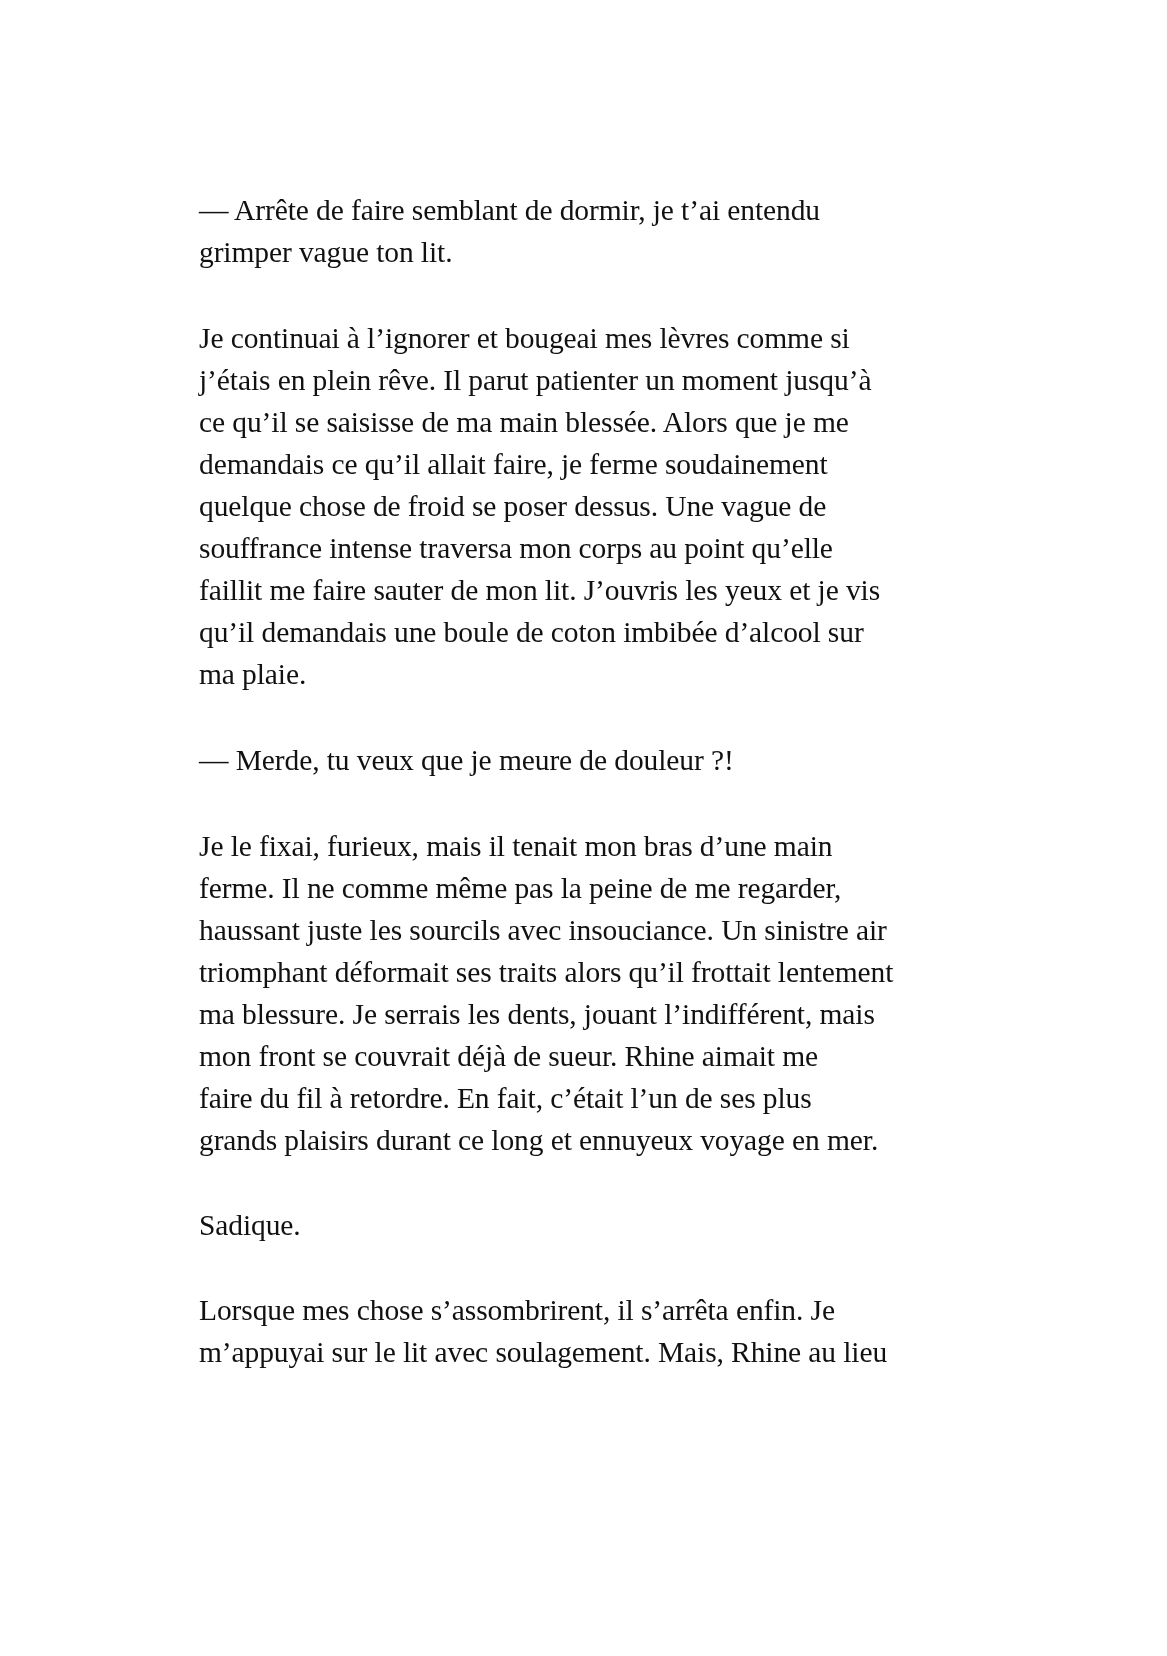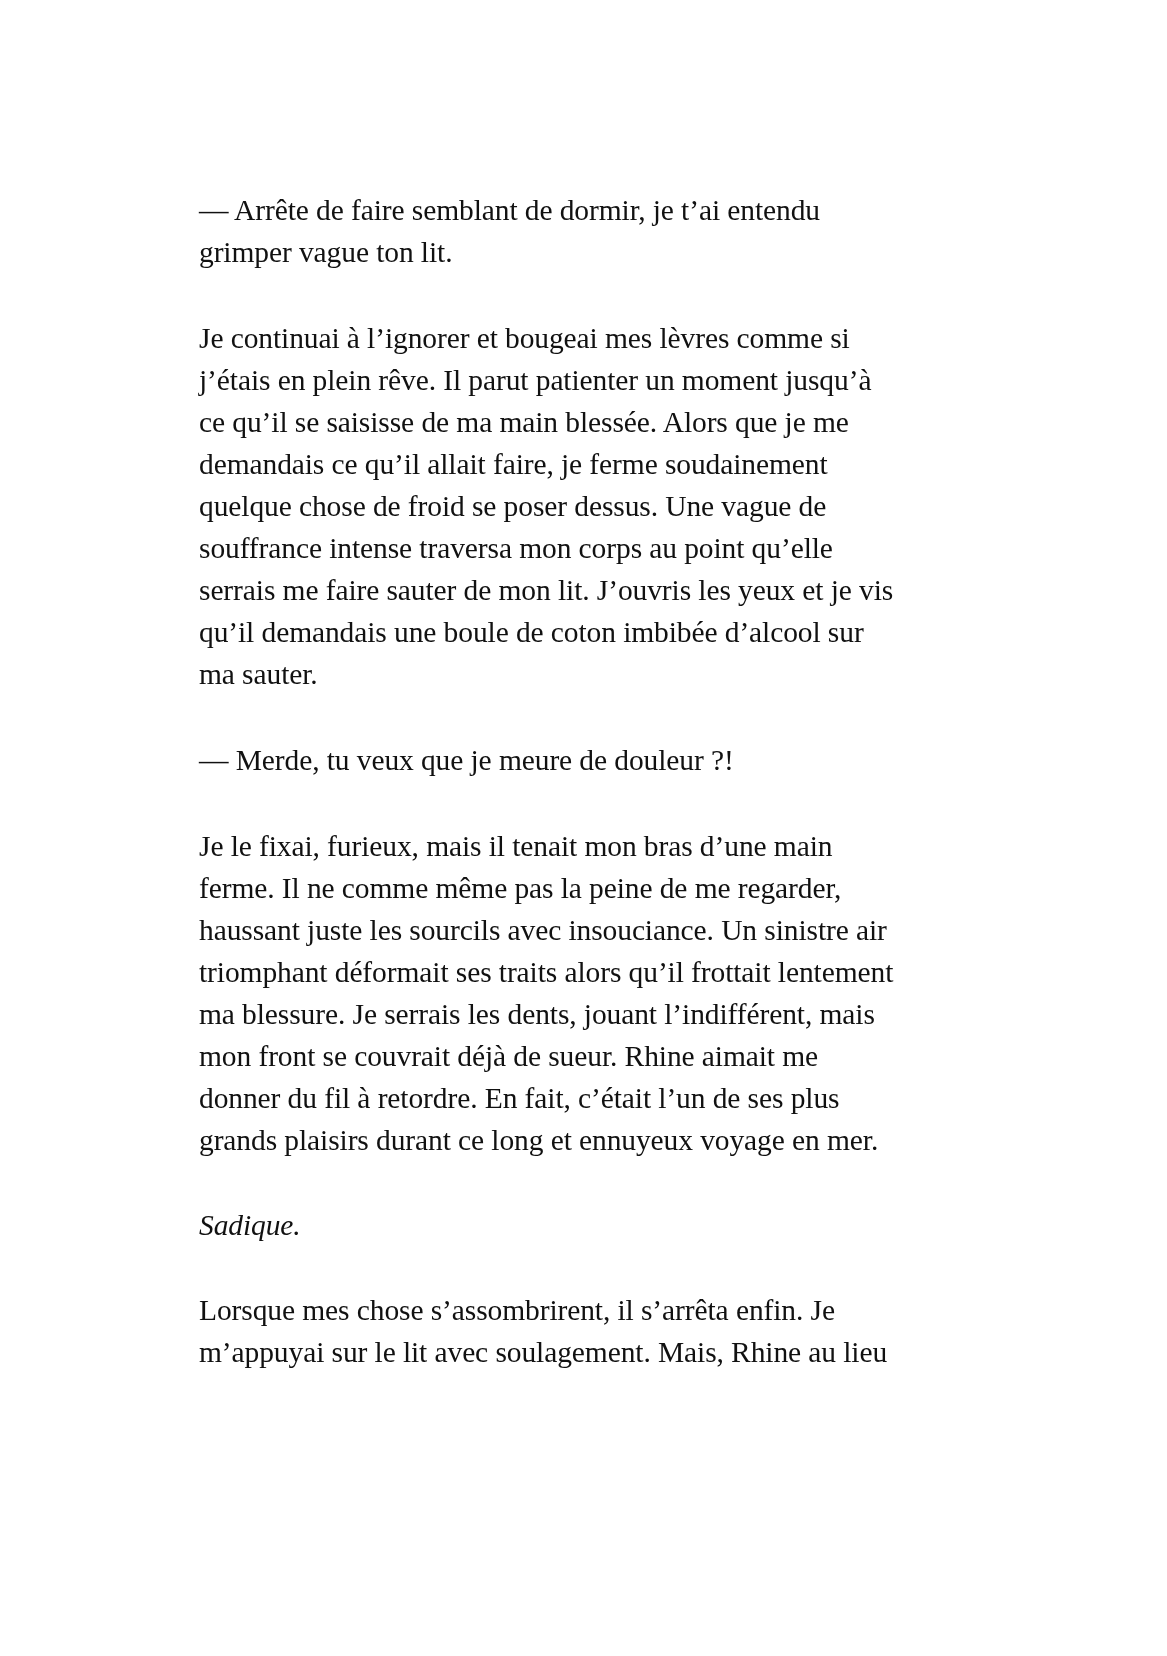--- a/index.html
+++ b/index.html
@@ -24,56 +24,56 @@
     .line {
       position: absolute;
       left: 199px;
       white-space: nowrap;
       font-family: "Liberation Serif", serif;
       font-size: 29.5px;
       line-height: 44px;
       color: #111111;
       letter-spacing: -0.1px;
     }
-    .italic { font-style: italic; }
+    .italic { }
   </style>
 </head>
 <body>
 
 <div class="page">
 
   <div>
     <div class="line" style="top:188px">— Arrête de faire semblant de dormir, je t’ai entendu</div>
     <div class="line" style="top:230px">grimper vague ton lit.</div>
   </div>
 
   <div>
     <div class="line" style="top:316px">Je continuai à l’ignorer et bougeai mes lèvres comme si</div>
     <div class="line" style="top:358px">j’étais en plein rêve. Il parut patienter un moment jusqu’à</div>
     <div class="line" style="top:400px">ce qu’il se saisisse de ma main blessée. Alors que je me</div>
     <div class="line" style="top:442px">demandais ce qu’il allait faire, je ferme soudainement</div>
     <div class="line" style="top:484px">quelque chose de froid se poser dessus. Une vague de</div>
     <div class="line" style="top:526px">souffrance intense traversa mon corps au point qu’elle</div>
-    <div class="line" style="top:568px">serrais me faire sauter de mon lit. J’ouvris les yeux et je vis</div>
+    <div class="line" style="top:568px">faillit me faire sauter de mon lit. J’ouvris les yeux et je vis</div>
     <div class="line" style="top:610px">qu’il demandais une boule de coton imbibée d’alcool sur</div>
-    <div class="line" style="top:652px">ma sauter.</div>
+    <div class="line" style="top:652px">ma plaie.</div>
   </div>
 
   <div>
     <div class="line" style="top:738px">— Merde, tu veux que je meure de douleur  ?!</div>
   </div>
 
   <div>
     <div class="line" style="top:824px">Je le fixai, furieux, mais il tenait mon bras d’une main</div>
     <div class="line" style="top:866px">ferme. Il ne comme même pas la peine de me regarder,</div>
     <div class="line" style="top:908px">haussant juste les sourcils avec insouciance. Un sinistre air</div>
     <div class="line" style="top:950px">triomphant déformait ses traits alors qu’il frottait lentement</div>
     <div class="line" style="top:992px">ma blessure. Je serrais les dents, jouant l’indifférent, mais</div>
     <div class="line" style="top:1034px">mon front se couvrait déjà de sueur. Rhine aimait me</div>
-    <div class="line" style="top:1076px">donner du fil à retordre. En fait, c’était l’un de ses plus</div>
+    <div class="line" style="top:1076px">faire du fil à retordre. En fait, c’était l’un de ses plus</div>
     <div class="line" style="top:1118px">grands plaisirs durant ce long et ennuyeux voyage en mer.</div>
   </div>
 
   <div>
     <div class="line italic" style="top:1203px">Sadique.</div>
   </div>
 
   <div>
     <div class="line" style="top:1288px">Lorsque mes chose s’assombrirent, il s’arrêta enfin. Je</div>
     <div class="line" style="top:1330px">m’appuyai sur le lit avec soulagement. Mais, Rhine au lieu</div>

